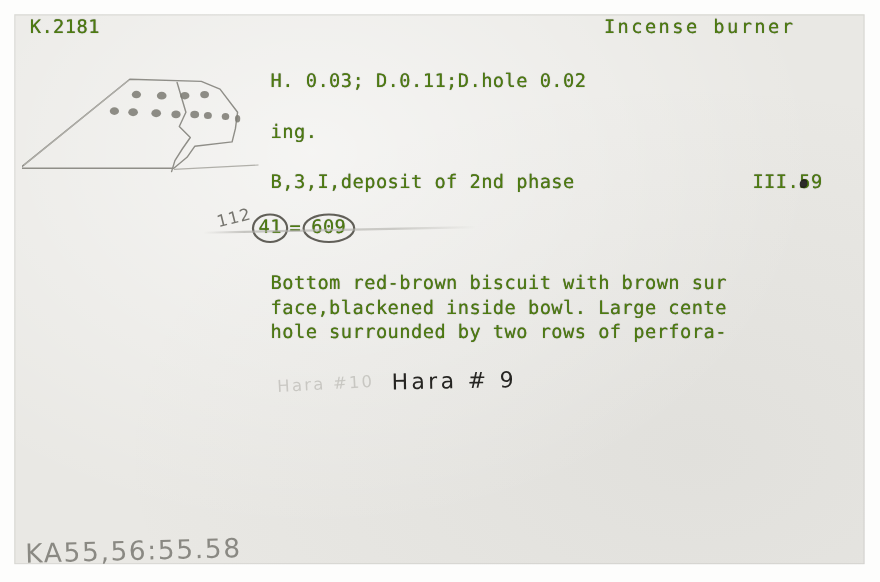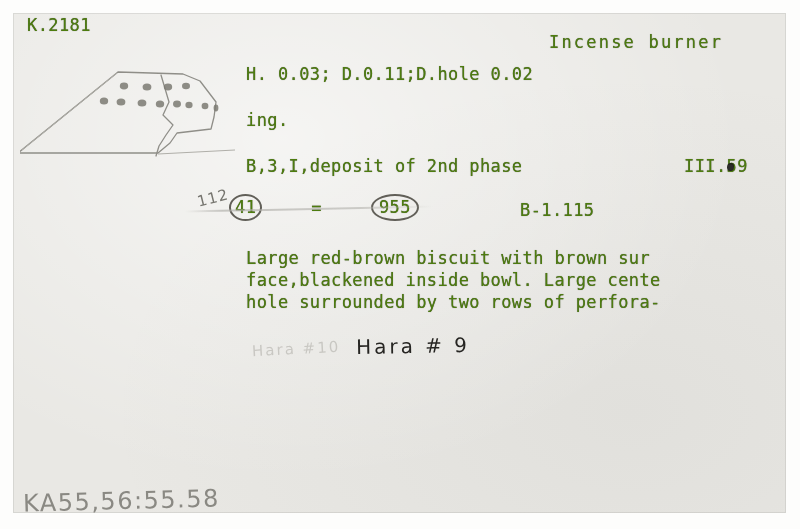--- a/index.html
+++ b/index.html
@@ -51,21 +51,21 @@
   svg .pencil-faint{stroke:#b0afa9;stroke-width:1;fill:none;}
   svg .dot{fill:#7b7a72;opacity:0.85;}
 </style>
 </head>
 <body>
 
 <div class="page">
   <div class="card"></div>
 
   <div class="type" style="left:27px;top:14px;">K.2181</div>
-  <div class="type" style="left:549px;top:14px;letter-spacing:2.2px;margin-top:17px;">Incense burner</div>
+  <div class="type" style="left:549px;top:14px;letter-spacing:2.2px;">Incense burner</div>
 
   <svg style="position:absolute;left:20px;top:55px;" width="220" height="112" viewBox="0 0 220 112" aria-hidden="true">
     <path class="pencil" d="M98,17 L163,19 L180,26 L196,47 L194,62 L191,74 L157,78 L150,88 L138,98 L-2,98 Z"></path>
     <path class="pencil-faint" d="M2,95 L97,18"></path>
     <path class="pencil-faint" d="M138,99 L215,95"></path>
     <path class="pencil" d="M141,20 L149,47 L143,60 L153,70 L146,80 L139,91 L136,101"></path>
     <g>
       <ellipse class="dot" cx="104" cy="31" rx="4.2" ry="3.4"></ellipse>
       <ellipse class="dot" cx="127" cy="32" rx="4.4" ry="3.5"></ellipse>
       <ellipse class="dot" cx="148" cy="32" rx="4.2" ry="3.4"></ellipse>
@@ -85,31 +85,30 @@
 
   <div class="type" style="left:246px;top:63px;">H. 0.03; D.0.11;D.hole 0.02</div>
   <div class="type" style="left:246px;top:109px;">ing.</div>
 
   <div class="type" style="left:246px;top:155px;">B,3,I,deposit of 2nd phase</div>
   <div class="type" style="left:684px;top:155px;">III.59</div>
   <div class="blob" style="left:727px;top:163px;"></div>
 
   <div class="hand" style="left:197px;top:189px;font-size:15px;color:#76756f;transform:rotate(-14deg);letter-spacing:1px;">112</div>
 
-  <div class="row" style="left:228px;top:194px;gap:48px;">
+  <div class="row" style="left:228px;top:194px;">
     <span class="type circled" style="position:static;">41</span>
     <span class="type" style="position:static;">=</span>
-    <span class="type circled" style="position:static;padding:0 6px 1px 6px;">955</span>
+    <span class="type circled" style="position:static;padding:0 6px 1px 6px;">609</span>
   </div>
 
-  <div class="type" style="left:520px;top:199px;">B-1.115</div>
 
   <div class="scratch" style="left:185px;top:208px;width:248px;"></div>
 
-  <div class="type" style="left:246px;top:247px;">Large red-brown biscuit with brown sur</div>
+  <div class="type" style="left:246px;top:247px;">Bottom red-brown biscuit with brown sur</div>
   <div class="type" style="left:246px;top:269px;">face,blackened inside bowl. Large cente</div>
   <div class="type" style="left:246px;top:291px;">hole surrounded by two rows of perfora-</div>
 
   <div class="hand" style="left:252px;top:340px;font-size:15px;color:#9a9891;opacity:0.42;transform:rotate(-3deg);letter-spacing:2px;">Hara #10</div>
   <div class="hand" style="left:356px;top:334px;font-size:20px;color:#262522;transform:rotate(-1deg);letter-spacing:3px;">Hara # 9</div>
 
   <div class="hand" style="left:23px;top:487px;font-size:24px;color:#8a8983;transform:rotate(-1.5deg);letter-spacing:1.5px;">KA55,56:55.58</div>
 </div>
 
 </body></html>

